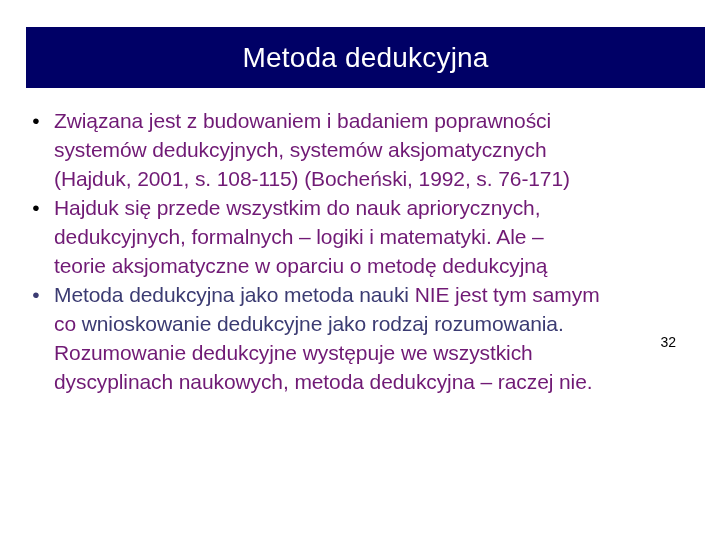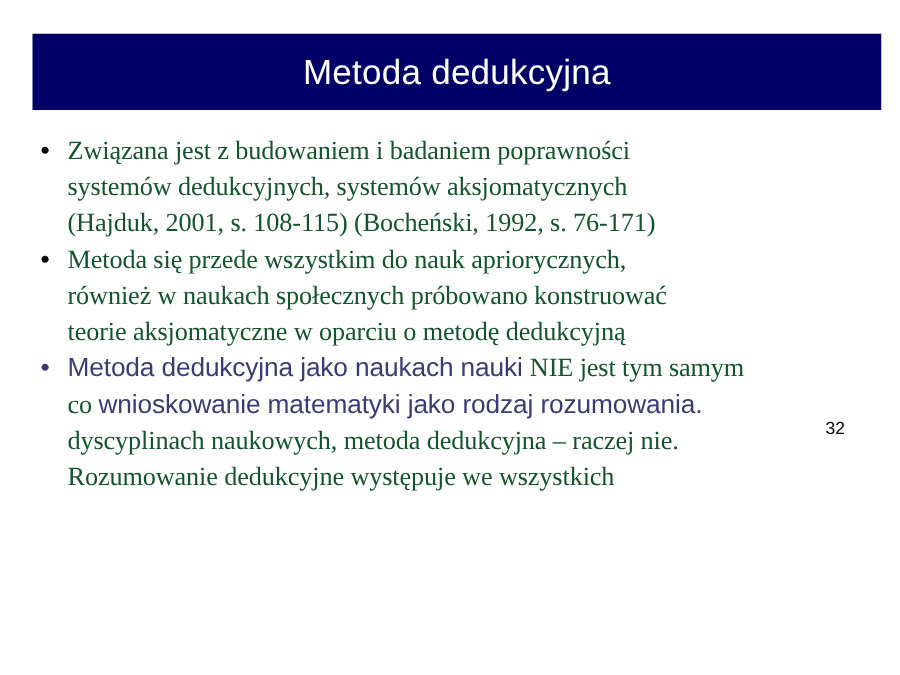--- a/index.html
+++ b/index.html
@@ -73,21 +73,21 @@
     font-size: 21px;
     line-height: 29px;
     color: #000000;
     letter-spacing: -0.1px;
   }
   .bullet-body .line {
     display: block;
     white-space: nowrap;
   }
   .txt-blue { color: #3b3b72; }
-  .txt-black { color: #14532d; font-family: Liberation Serif, serif; }
+  .txt-black { color: #701a75; }
 
   
   .page-number {
     position: absolute;
     right: 44px;
     bottom: 31px;
     font-size: 14px;
     color: #000000;
     line-height: 1;
   }
@@ -107,31 +107,31 @@
         <span class="bullet-marker">•</span>
         <div class="bullet-body">
           <span class="line"><span class="txt-black">Związana jest z budowaniem i badaniem poprawności</span></span>
           <span class="line"><span class="txt-black">systemów dedukcyjnych, systemów aksjomatycznych</span></span>
           <span class="line"><span class="txt-black">(Hajduk, 2001, s. 108-115) (Bocheński, 1992, s. 76-171)</span></span>
         </div>
       </div>
       <div class="bullet-row">
         <span class="bullet-marker">•</span>
         <div class="bullet-body">
-          <span class="line"><span class="txt-black">Metoda się przede wszystkim do nauk apriorycznych,</span></span>
-          <span class="line"><span class="txt-black">również w naukach społecznych próbowano konstruować</span></span>
+          <span class="line"><span class="txt-black">Hajduk się przede wszystkim do nauk apriorycznych,</span></span>
+          <span class="line"><span class="txt-black">dedukcyjnych, formalnych – logiki i matematyki. Ale –</span></span>
           <span class="line"><span class="txt-black">teorie aksjomatyczne w oparciu o metodę dedukcyjną</span></span>
         </div>
       </div>
       <div class="bullet-row">
         <span class="bullet-marker blue">•</span>
         <div class="bullet-body">
-          <span class="line"><span class="txt-blue">Metoda dedukcyjna jako naukach nauki </span><span class="txt-black">NIE jest tym samym</span></span>
-          <span class="line"><span class="txt-black">co </span><span class="txt-blue">wnioskowanie matematyki jako rodzaj rozumowania.</span></span>
+          <span class="line"><span class="txt-blue">Metoda dedukcyjna jako metoda nauki </span><span class="txt-black">NIE jest tym samym</span></span>
+          <span class="line"><span class="txt-black">co </span><span class="txt-blue">wnioskowanie dedukcyjne jako rodzaj rozumowania.</span></span>
+          <span class="line"><span class="txt-black">Rozumowanie dedukcyjne występuje we wszystkich</span></span>
           <span class="line"><span class="txt-black">dyscyplinach naukowych, metoda dedukcyjna – raczej nie.</span></span>
-          <span class="line"><span class="txt-black">Rozumowanie dedukcyjne występuje we wszystkich</span></span>
         </div>
       </div>
     </div>
 
   <div class="page-number">32</div>
 
 </div>
 
 </body></html>

